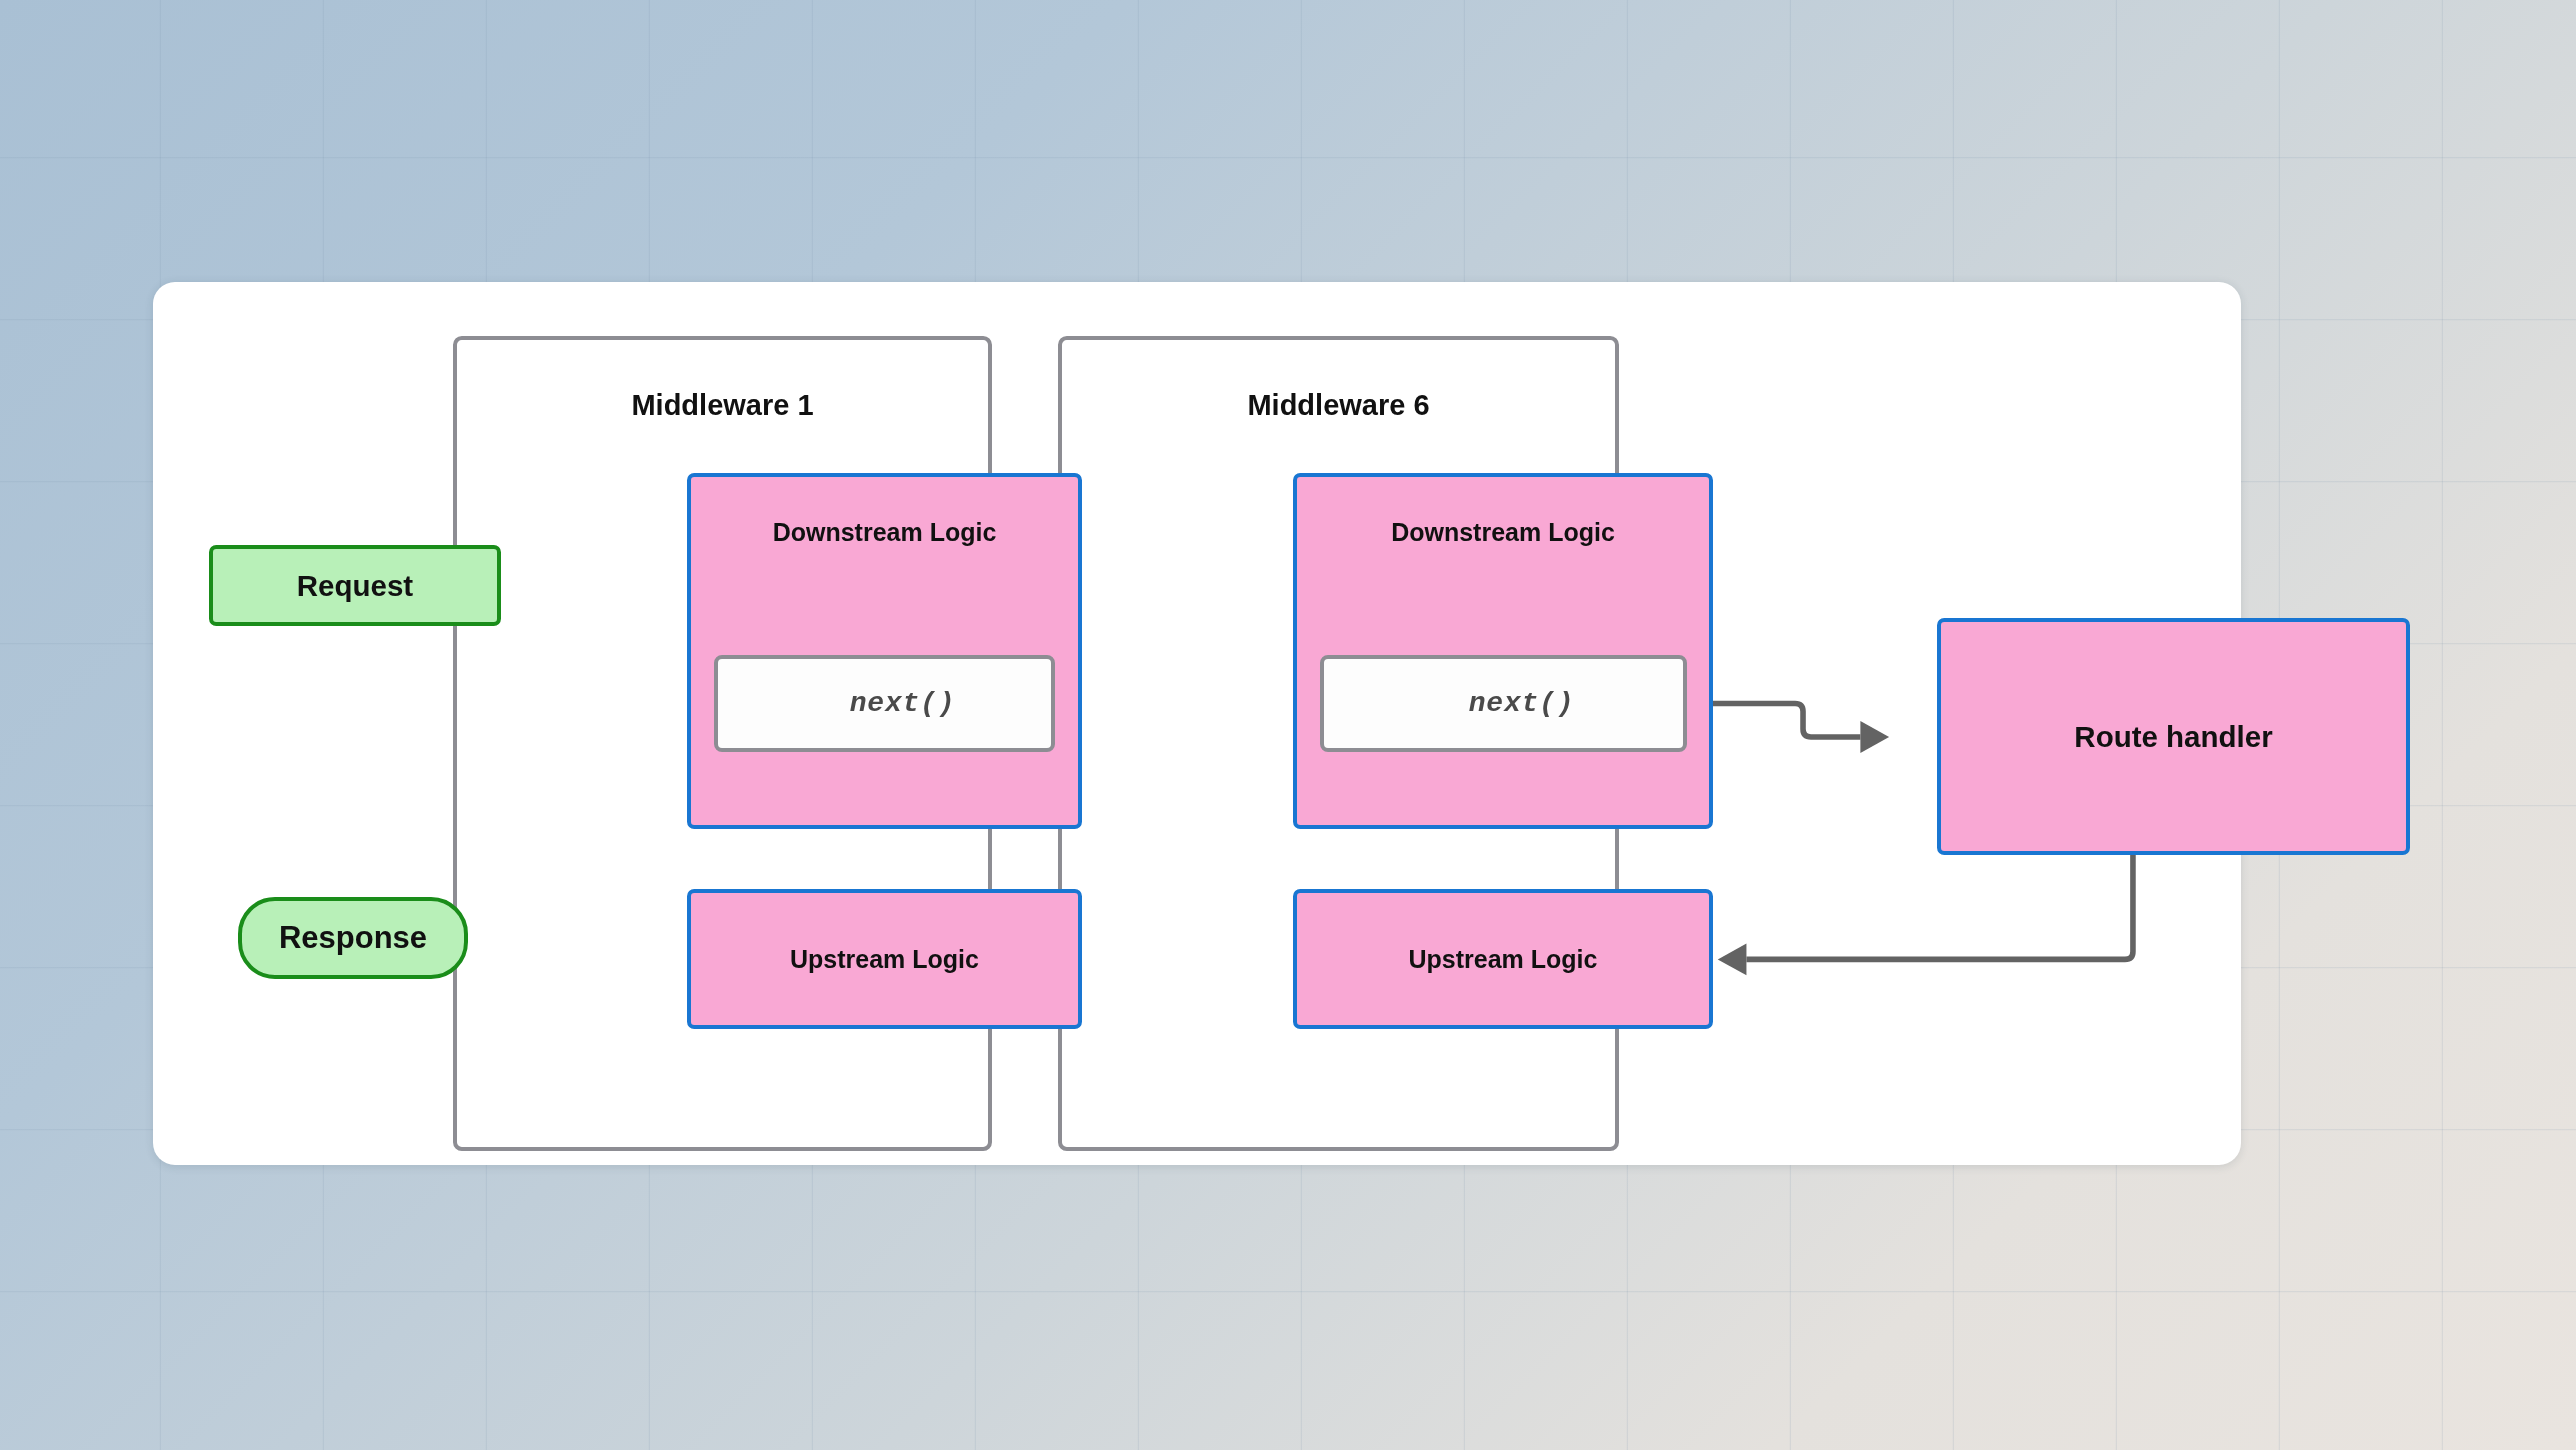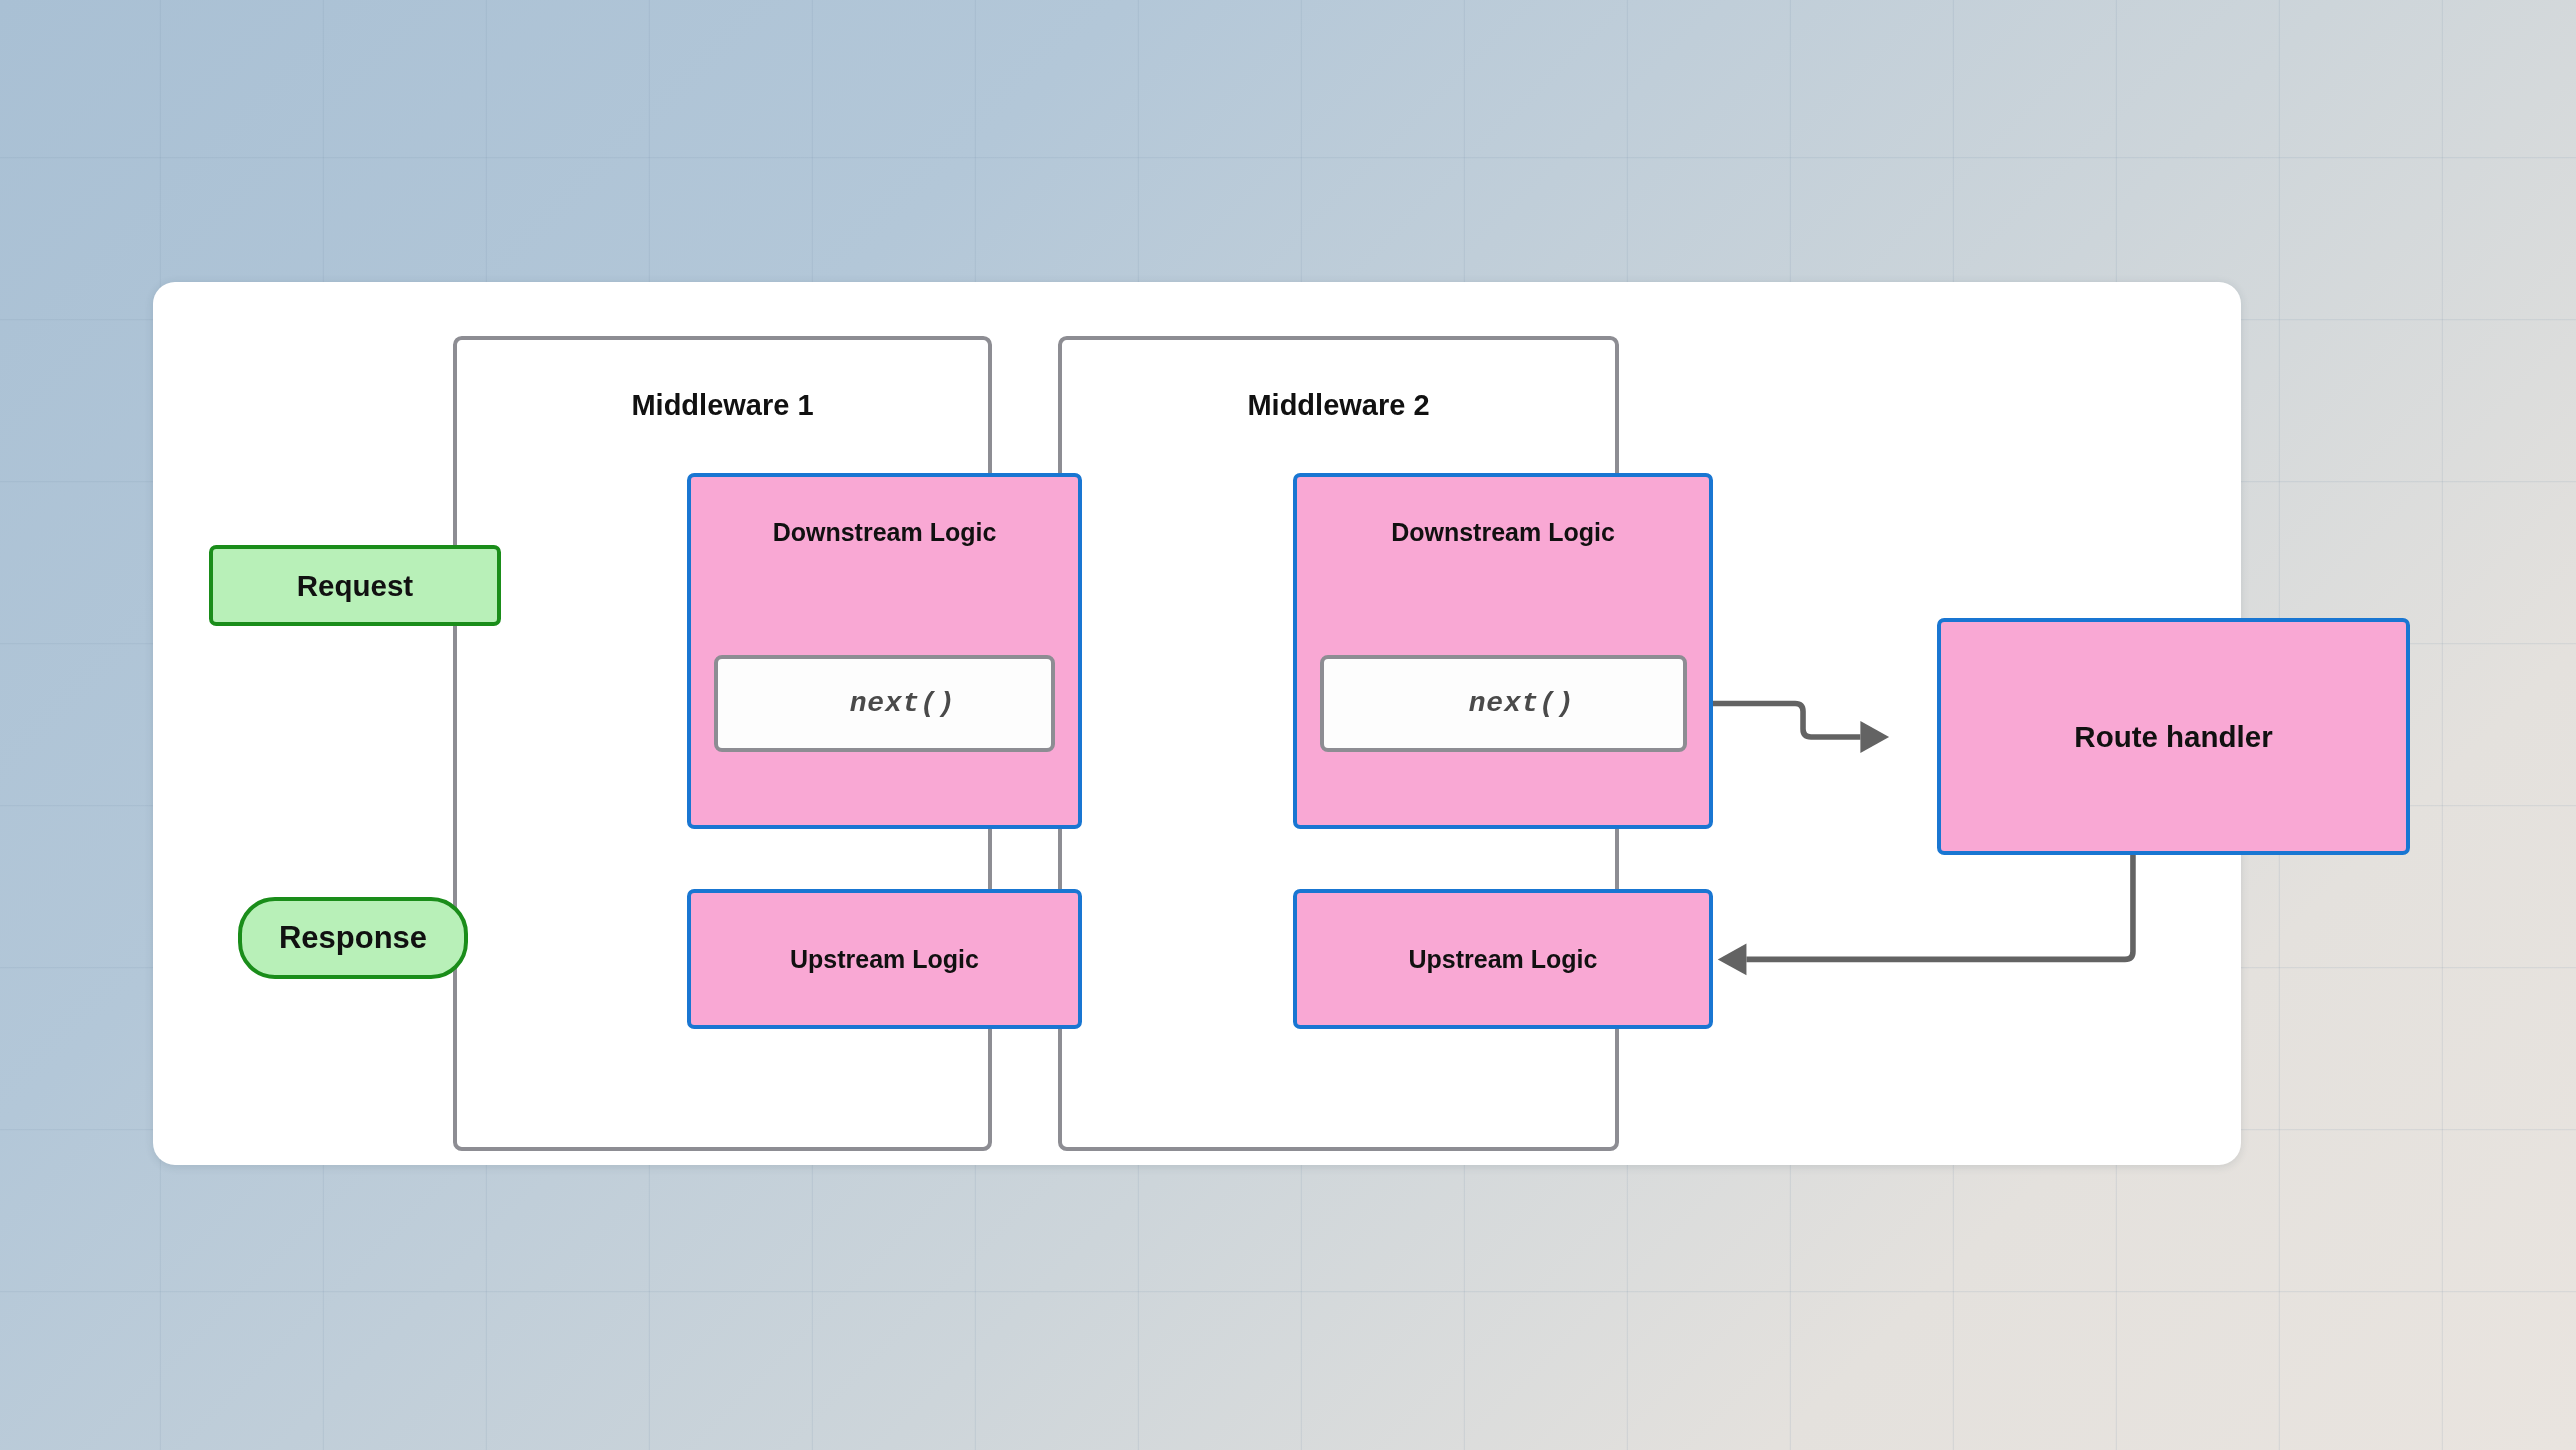--- a/index.html
+++ b/index.html
@@ -215,21 +215,21 @@
         <path class="conn" d="M 670 850 L 475 850"></path>
         <polygon class="arrowhead" points="475,830 439,850 475,870"></polygon>
       </g>
     </svg>
 
     <div class="mw-group mw1">
       <div class="mw-title">Middleware 1</div>
     </div>
 
     <div class="mw-group mw2">
-      <div class="mw-title">Middleware 2</div>
+      <div class="mw-title">Middleware 6</div>
     </div>
 
     <div class="node term term-request">
       <span>Request</span>
     </div>
 
     <div class="node term term-response">
       <span>Response</span>
     </div>
 

